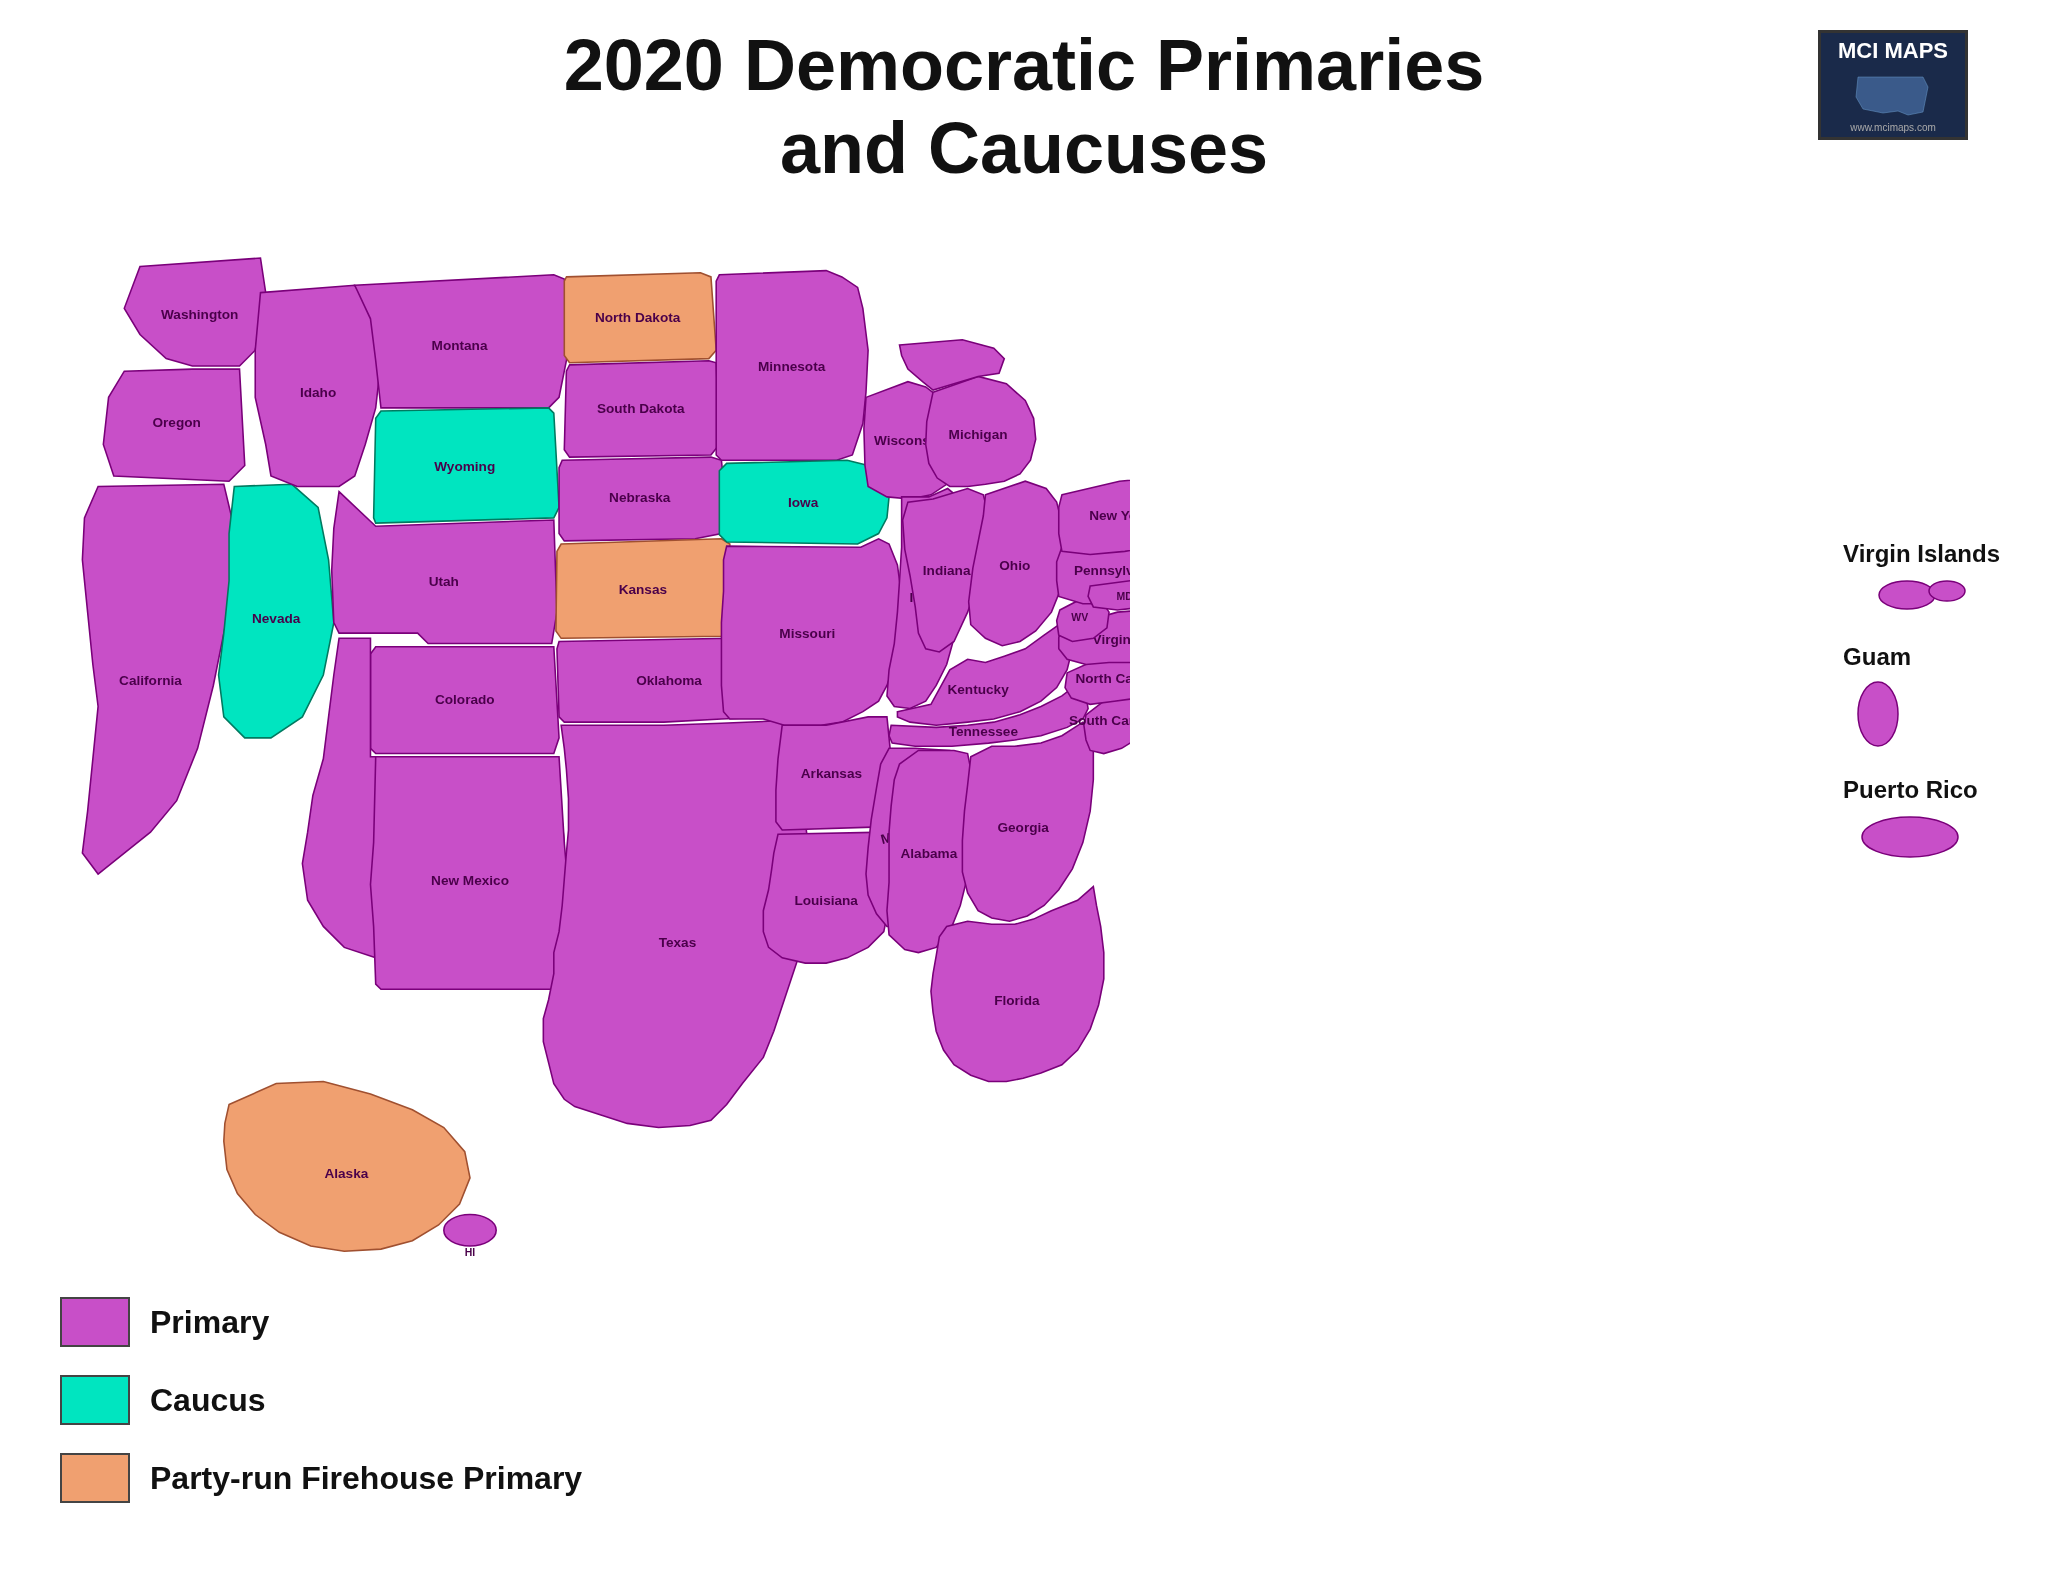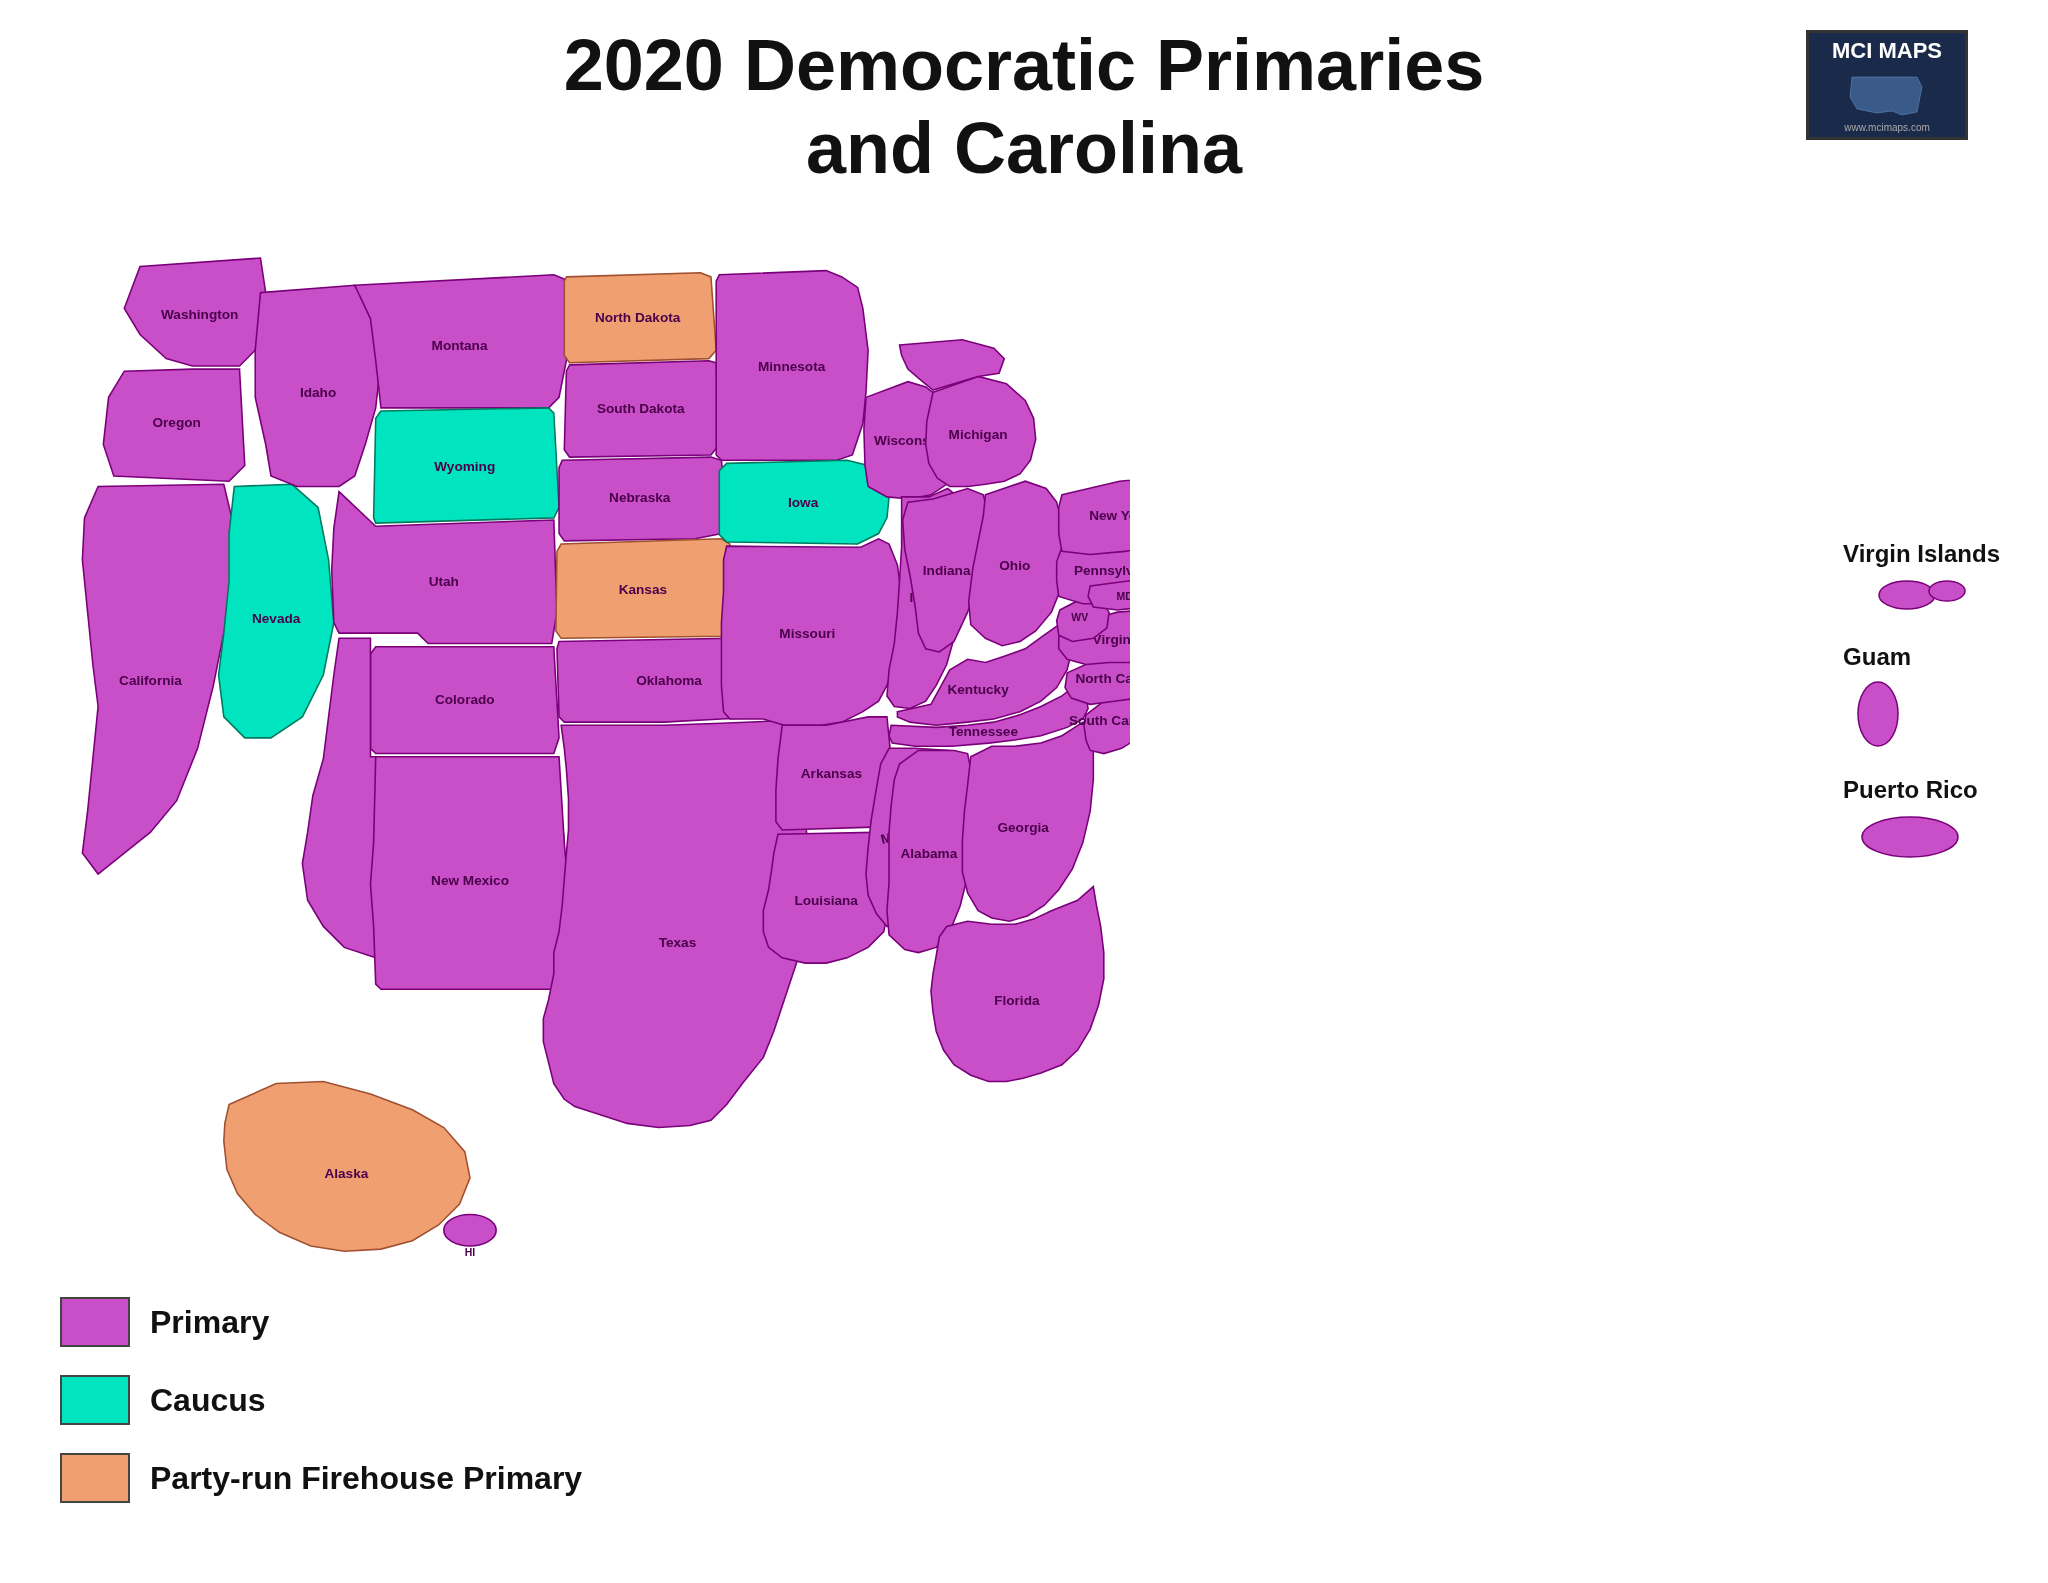--- a/index.html
+++ b/index.html
@@ -18,21 +18,21 @@
       font-weight: bold;
       color: #111;
       line-height: 1.15;
       position: relative;
       z-index: 10;
     }
     #mci-logo {
       position: absolute;
       top: 30px;
       right: 80px;
-      width: 162px;
+      width: 150px;
       height: 110px;
       background: #1a2a4a;
       border: 3px solid #333;
       display: flex;
       flex-direction: column;
       align-items: center;
       justify-content: center;
       z-index: 20;
     }
     #mci-logo .logo-title {
@@ -106,21 +106,21 @@
       color: #111;
       text-align: center;
       margin-bottom: 5px;
     }
   </style>
 </head>
 <body>
 
 <div id="title">
   <div>2020 Democratic Primaries</div>
-  <div>and Carolina</div>
+  <div>and Caucuses</div>
 </div>
 
 <div id="mci-logo">
   <div class="logo-title">MCI MAPS</div>
   <svg class="logo-map" viewBox="0 0 90 55">
     <rect width="90" height="55" fill="#1a2a4a"></rect>
 
     <path d="M10,10 L75,10 L80,20 L75,45 L60,48 L50,44 L35,46 L15,42 L8,30 Z" fill="#3a5a8a" stroke="#6a9aca" stroke-width="0.5"></path>
   </svg>
   <div class="logo-sub">www.mcimaps.com</div>

